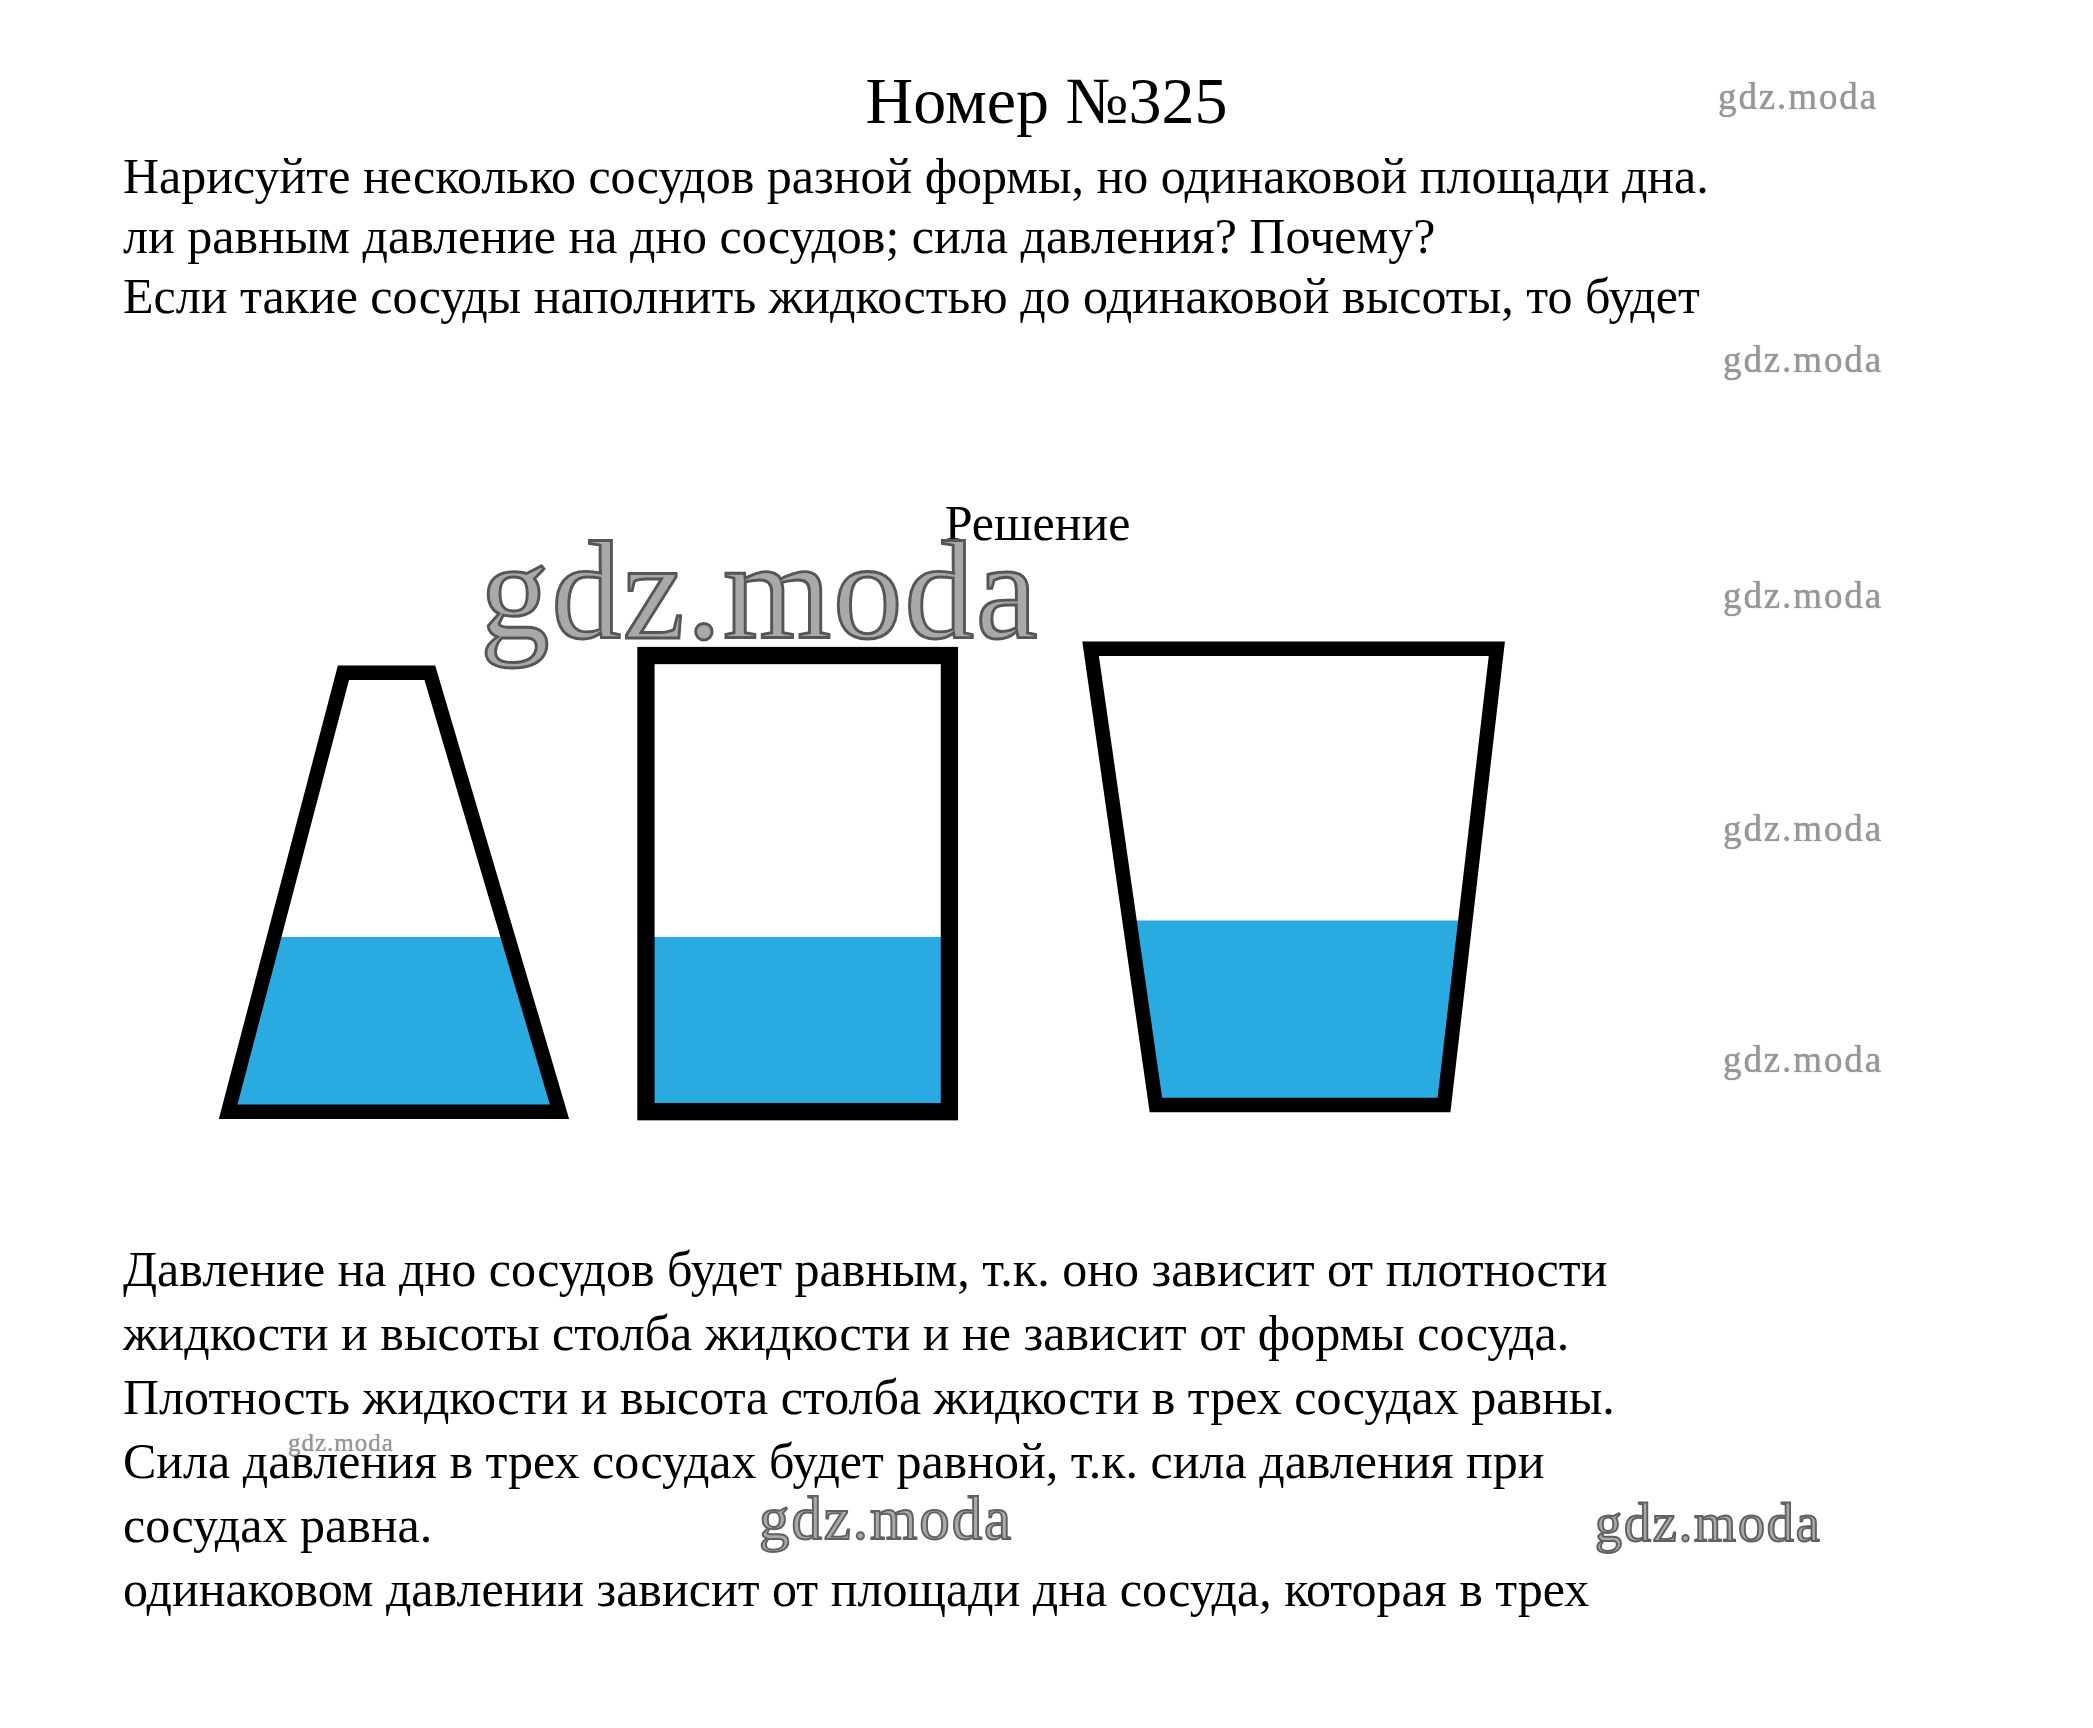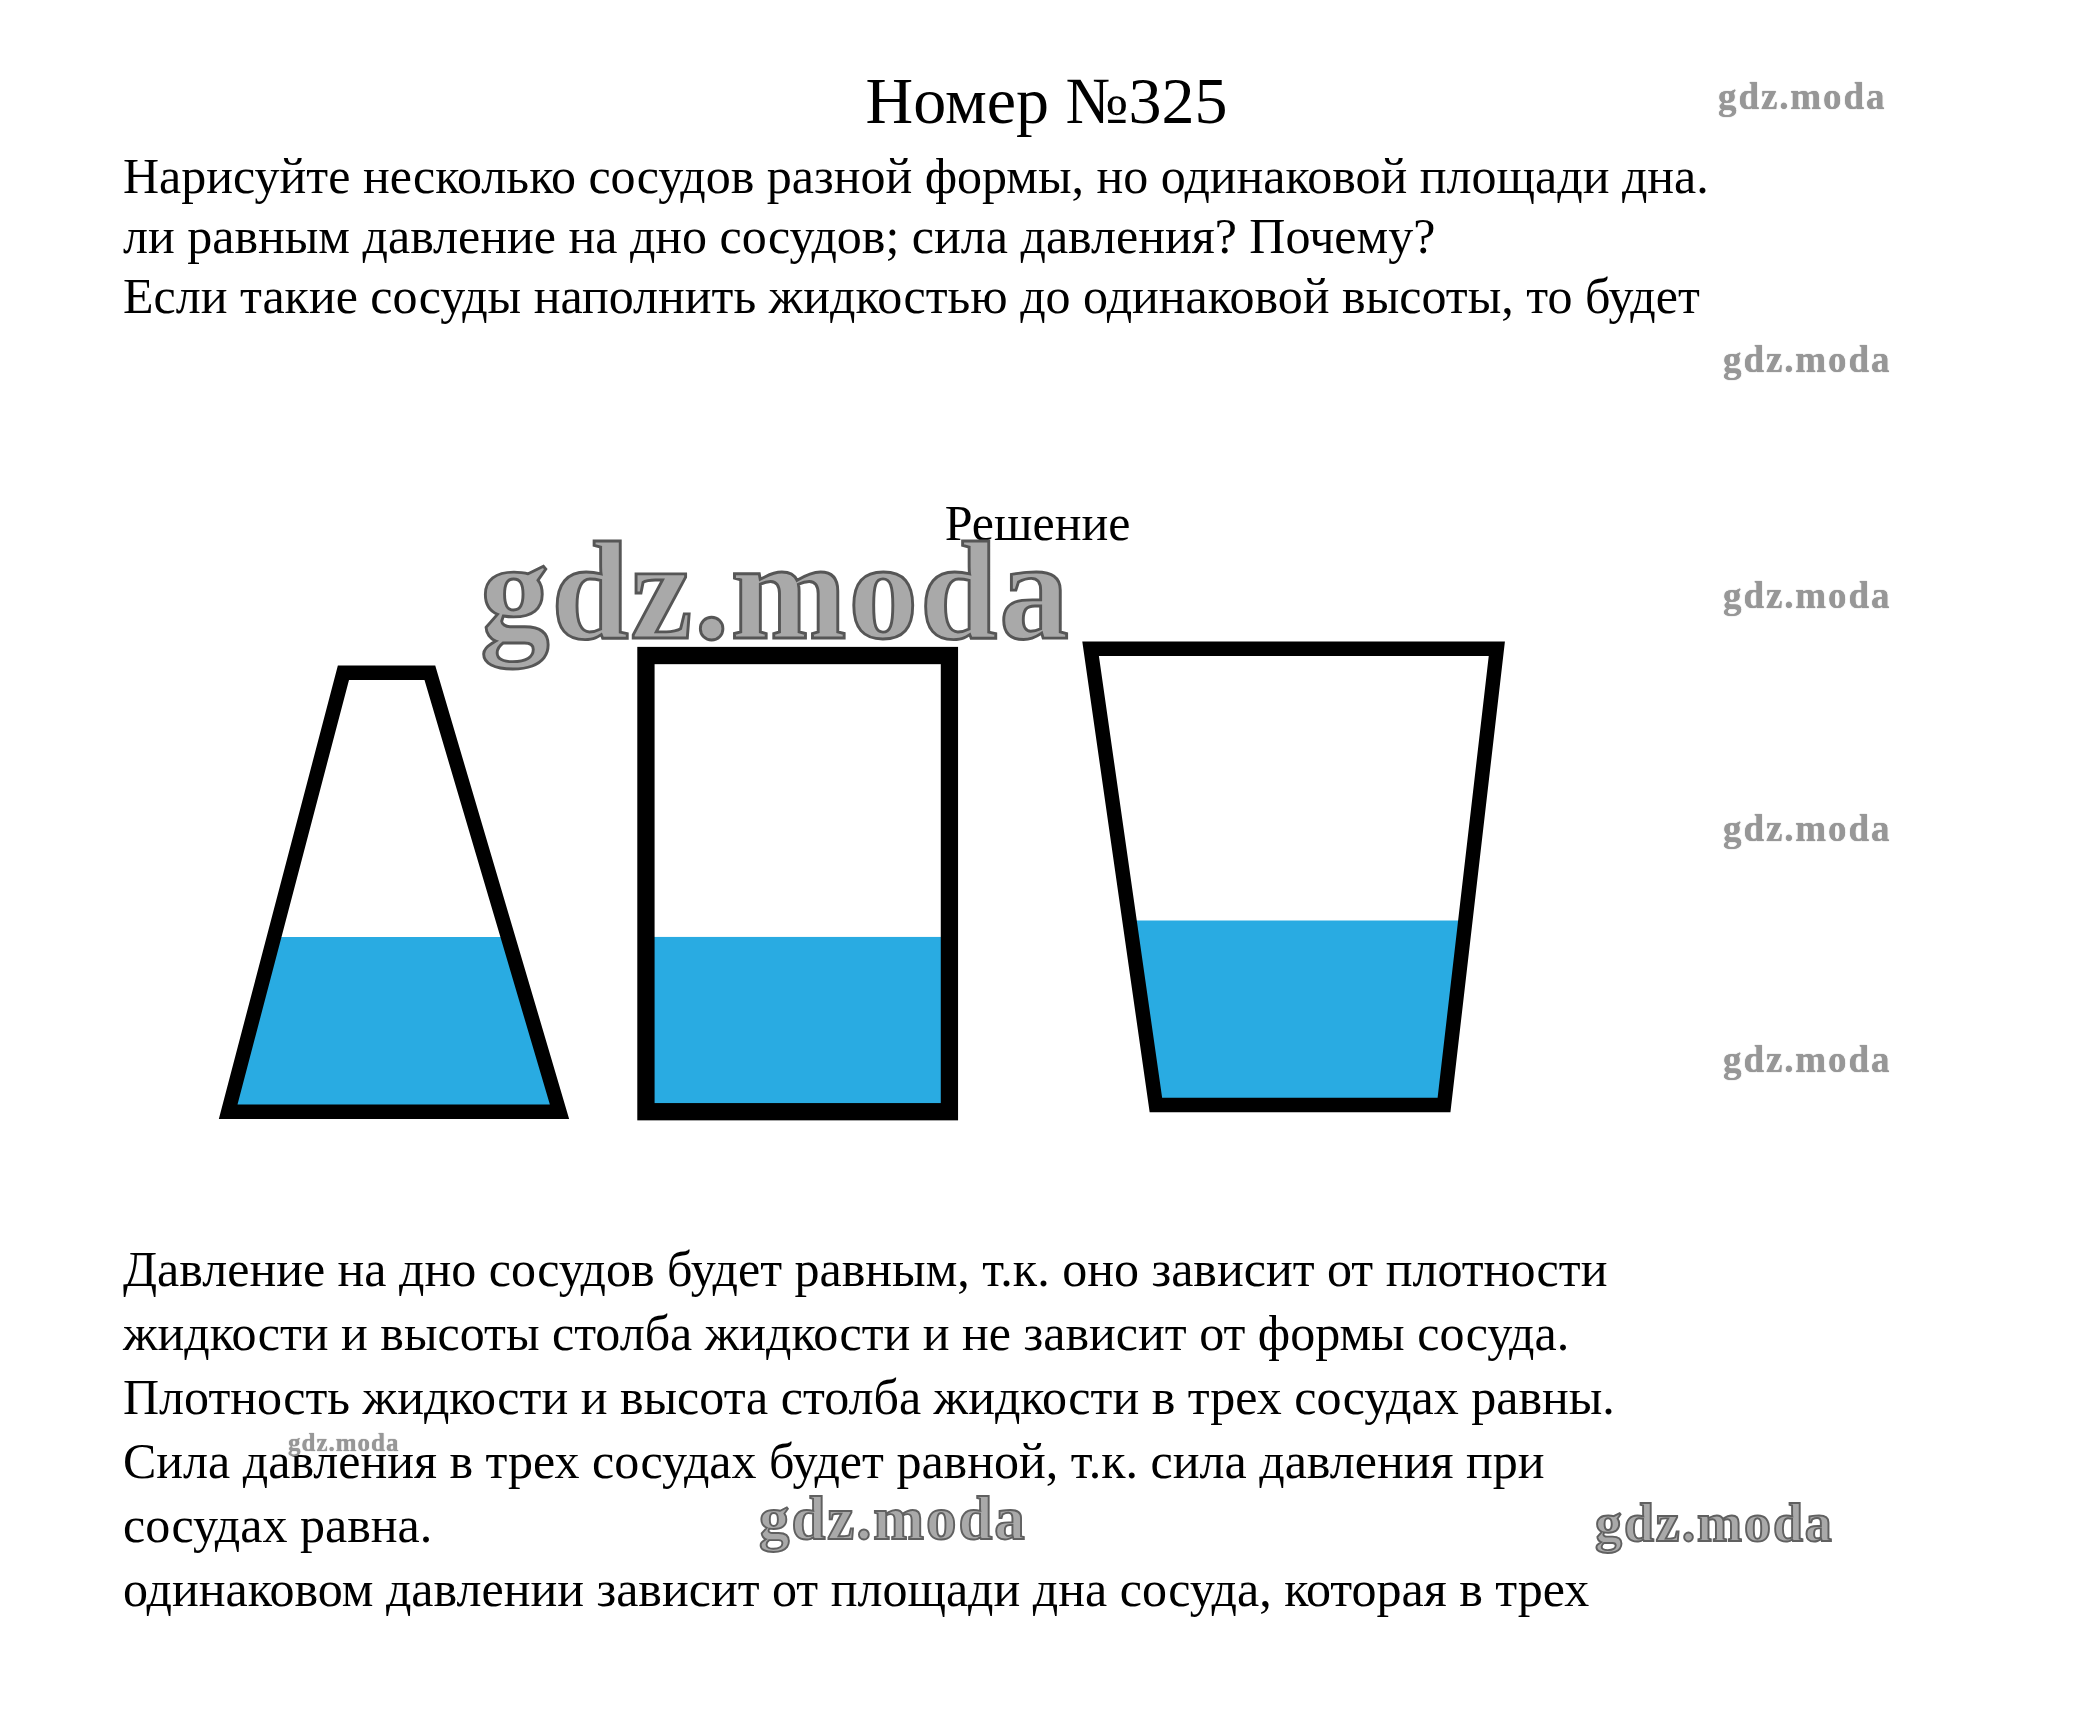--- a/index.html
+++ b/index.html
@@ -29,21 +29,21 @@
     margin-top:40px;
   }
   .answer {
     left:123px; top:1193px; width:1835px;
     font-size:50px; line-height:64px;margin-top:44px;
   }
 
   
   .wm {
     font-family:"Liberation Serif","DejaVu Serif",serif;
-    font-weight:bold;
+    font-weight:normal;
     color:#979797;
     letter-spacing:1.9px;
     text-shadow:0 0 1px #7d7d7d;
     white-space:nowrap;
   }
   .wm-sketch {
     color:#a9a9a9;
     -webkit-text-stroke:1.9px #606060;
     text-shadow:none;
   }

